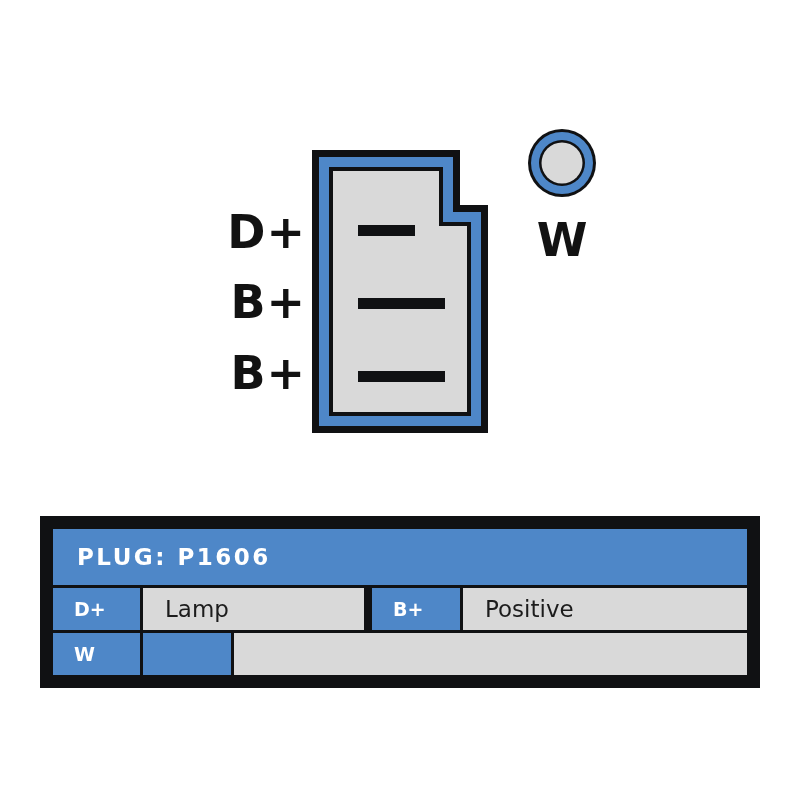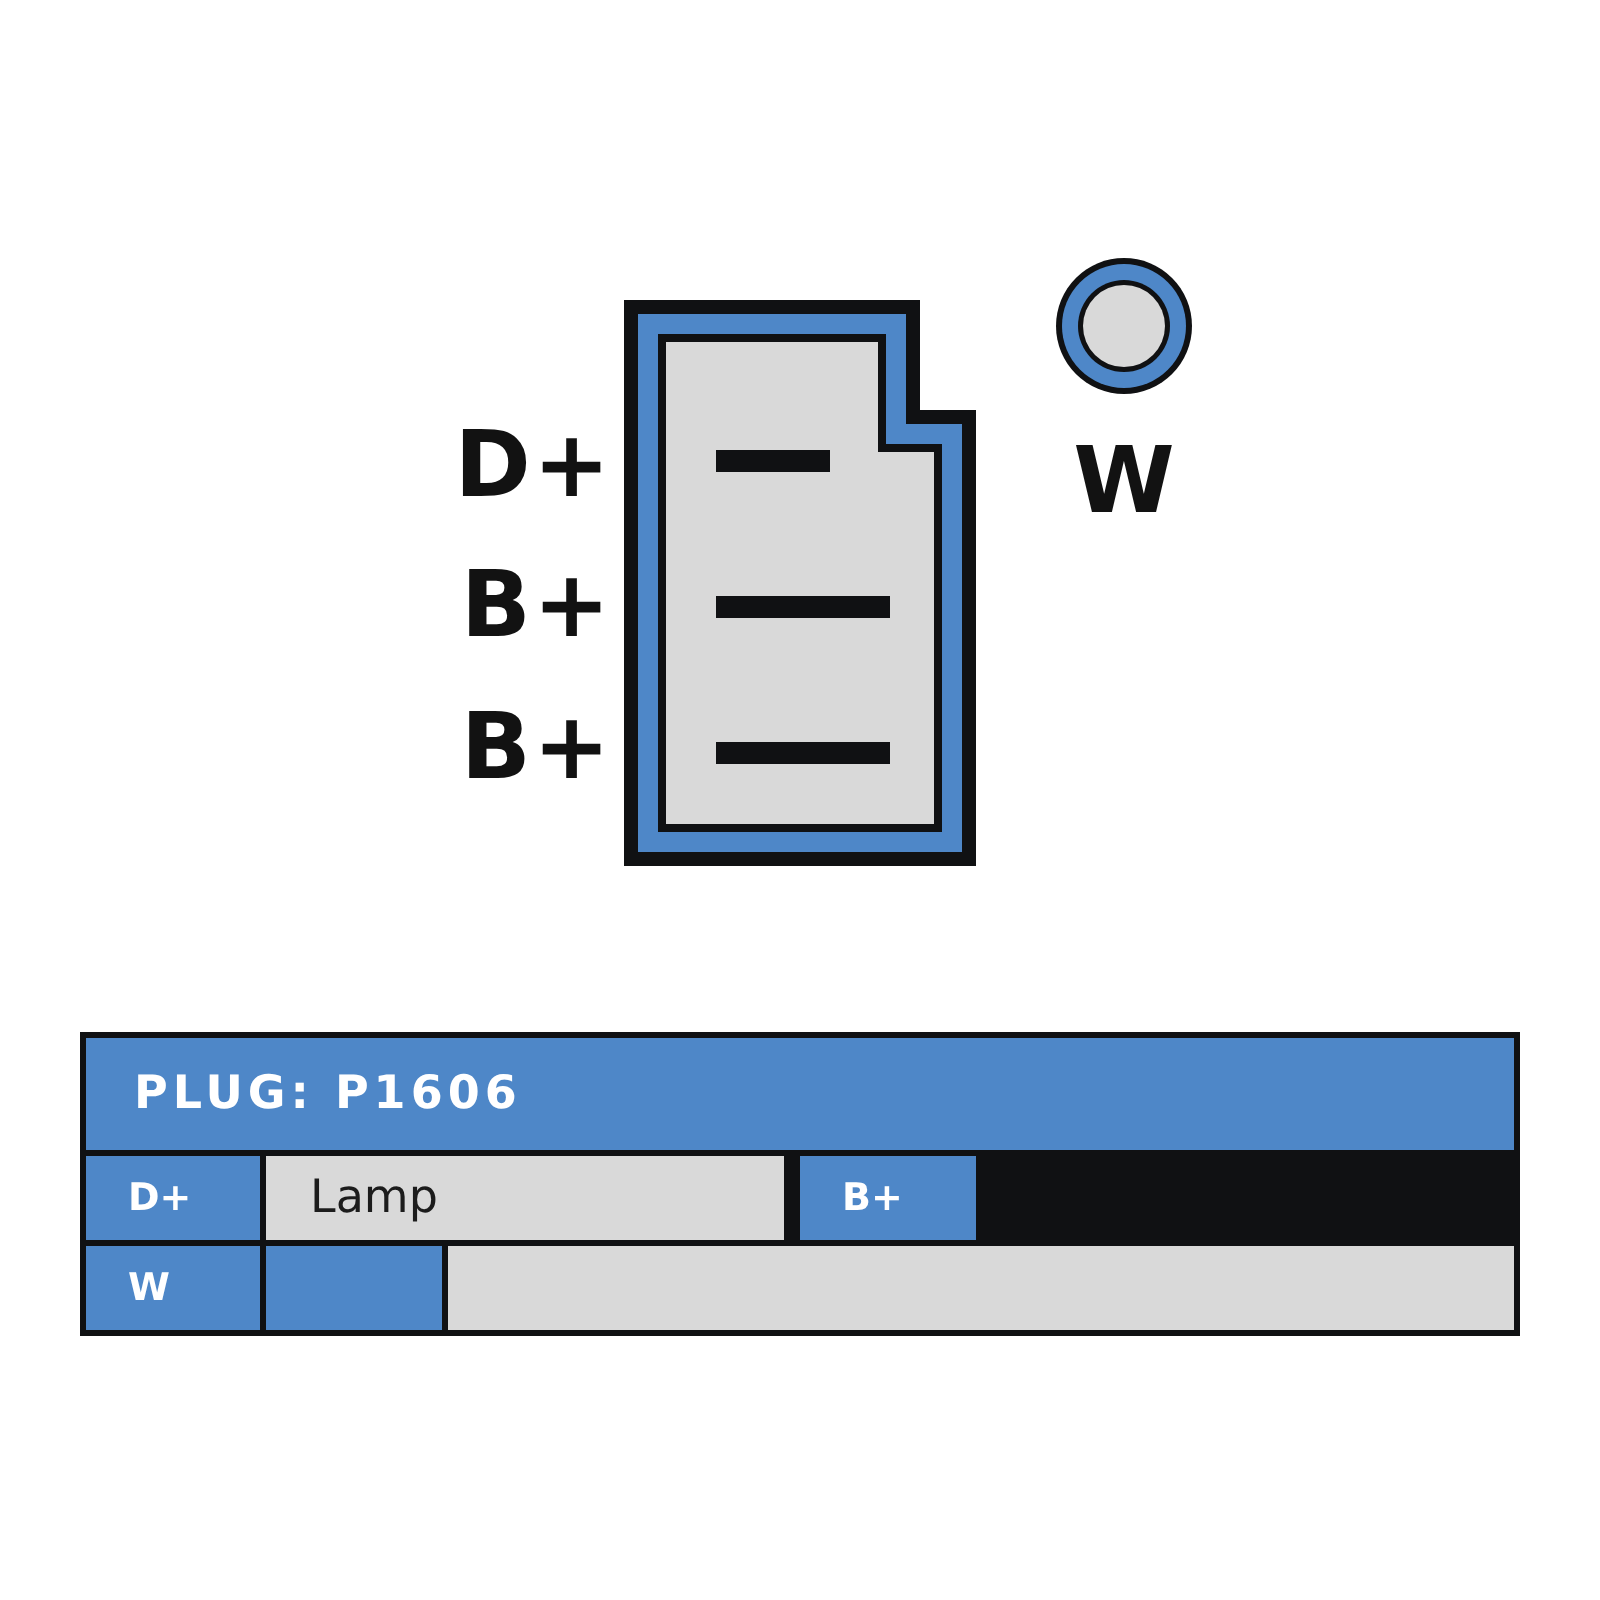--- a/index.html
+++ b/index.html
@@ -46,21 +46,21 @@
     transform: translateX(-50%);
   }
   
   .plug-table {
     position: absolute;
     left: 40px;
     top: 516px;
     width: 720px;
     box-sizing: border-box;
     background: #101113;
-    padding: 3px;
+    padding: 13px;
     display: flex;
     flex-direction: column;
     gap: 3px;
   }
   .plug-table-header {
     height: 56px;
     background: #4e87c8;
     display: flex;
     align-items: center;
     padding-left: 24px;
@@ -81,21 +81,21 @@
   .cell.pin {
     width: 87px;
     background: #4e87c8;
     color: #ffffff;
     font-size: 19px;
     font-weight: 700;
     padding-left: 21px;
     margin-right: 3px;
   }
   .cell.desc {
-    width: 259px;
+    width: 221px;
     background: #d9d9d9;
     color: #1c1c1c;
     font-size: 23px;
     font-weight: 400;
     padding-left: 22px;
     margin-right: 8px;
   }
   .cell.pin.second {
     width: 88px;
     margin-right: 3px;
@@ -132,20 +132,21 @@
   <div class="pin-label b-plus-2">B+</div>
   <div class="terminal-label">W</div>
 
   <div class="plug-table">
     <div class="plug-table-header">PLUG: P1606</div>
 
     <div class="plug-row">
       <div class="cell pin">D+</div>
       <div class="cell desc">Lamp</div>
       <div class="cell pin second">B+</div>
+      <div class="cell desc last">Positive</div>
     </div>
 
     <div class="plug-row">
       <div class="cell pin">W</div>
       <div class="cell pin second"></div>
       <div class="cell desc last"></div>
     </div>
   </div>
 
 </div>

